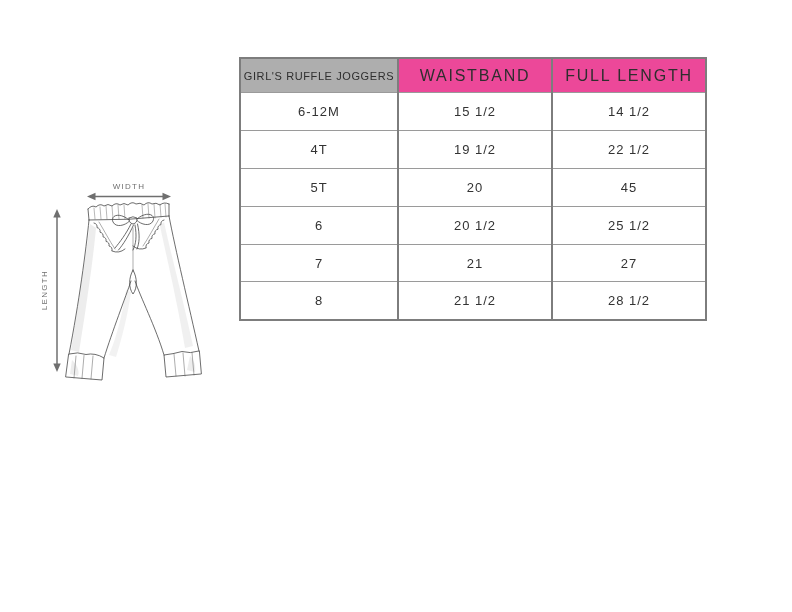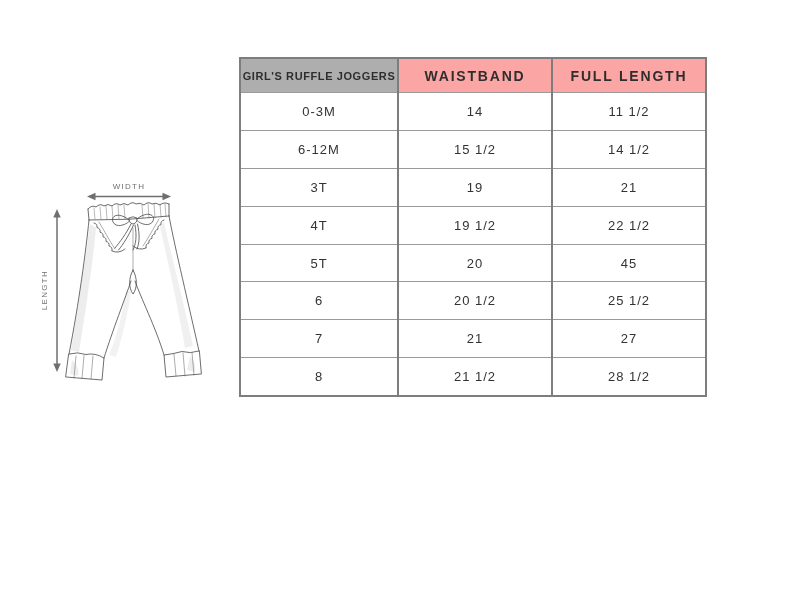--- a/index.html
+++ b/index.html
@@ -18,26 +18,26 @@
   }
   .size-chart col.c1{width:158px;}
   .size-chart col.c2{width:154px;}
   .size-chart col.c3{width:154px;}
   .size-chart th,.size-chart td{
     border-top:1px solid #9a9a9a;border-bottom:1px solid #9a9a9a;
     border-left:2px solid #7d7d7d;border-right:2px solid #7d7d7d;
     text-align:center;vertical-align:middle;
     font-weight:400;
   }
-  .size-chart th{height:31px;color:#2e2e2e;font-weight:bold;}
+  .size-chart th{height:31px;color:#2e2e2e;}
   .size-chart th.title-cell{
     background:#aeaeae;font-size:11px;letter-spacing:0.6px;
   }
   .size-chart th.meas-cell{
-    background:#fca5a5;font-size:14px;letter-spacing:1.8px;
+    background:#ec4899;font-size:16px;letter-spacing:1.8px;
   }
   .size-chart td{
     height:34.9px;font-size:13px;letter-spacing:1px;color:#333333;background:#ffffff;
   }
 
   
   svg.diagram{position:absolute;left:38px;top:178px;width:180px;height:215px;}
   .dim-line{stroke:#6f6f6f;stroke-width:1.5;}
   .dim-head{fill:#6f6f6f;}
   .dim-text{fill:#6f6f6f;font-size:8px;letter-spacing:1.3px;font-family:"Liberation Sans",sans-serif;}
@@ -125,41 +125,31 @@
         <col class="c3">
       </colgroup>
     <thead>
       <tr>
         <th class="title-cell">GIRL'S RUFFLE JOGGERS</th>
         <th class="meas-cell">WAISTBAND</th>
         <th class="meas-cell">FULL LENGTH</th>
       </tr>
     </thead>
     <tbody>
-    <tr>
-      <td>0-3M</td>
-      <td>14</td>
-      <td>11 1/2</td>
-    </tr>
 
 
     <tr>
       <td>6-12M</td>
       <td>15 1/2</td>
       <td>14 1/2</td>
     </tr>
 
 
 
 
-    <tr>
-      <td>3T</td>
-      <td>19</td>
-      <td>21</td>
-    </tr>
 
     <tr>
       <td>4T</td>
       <td>19 1/2</td>
       <td>22 1/2</td>
     </tr>
 
     <tr>
       <td>5T</td>
       <td>20</td>

